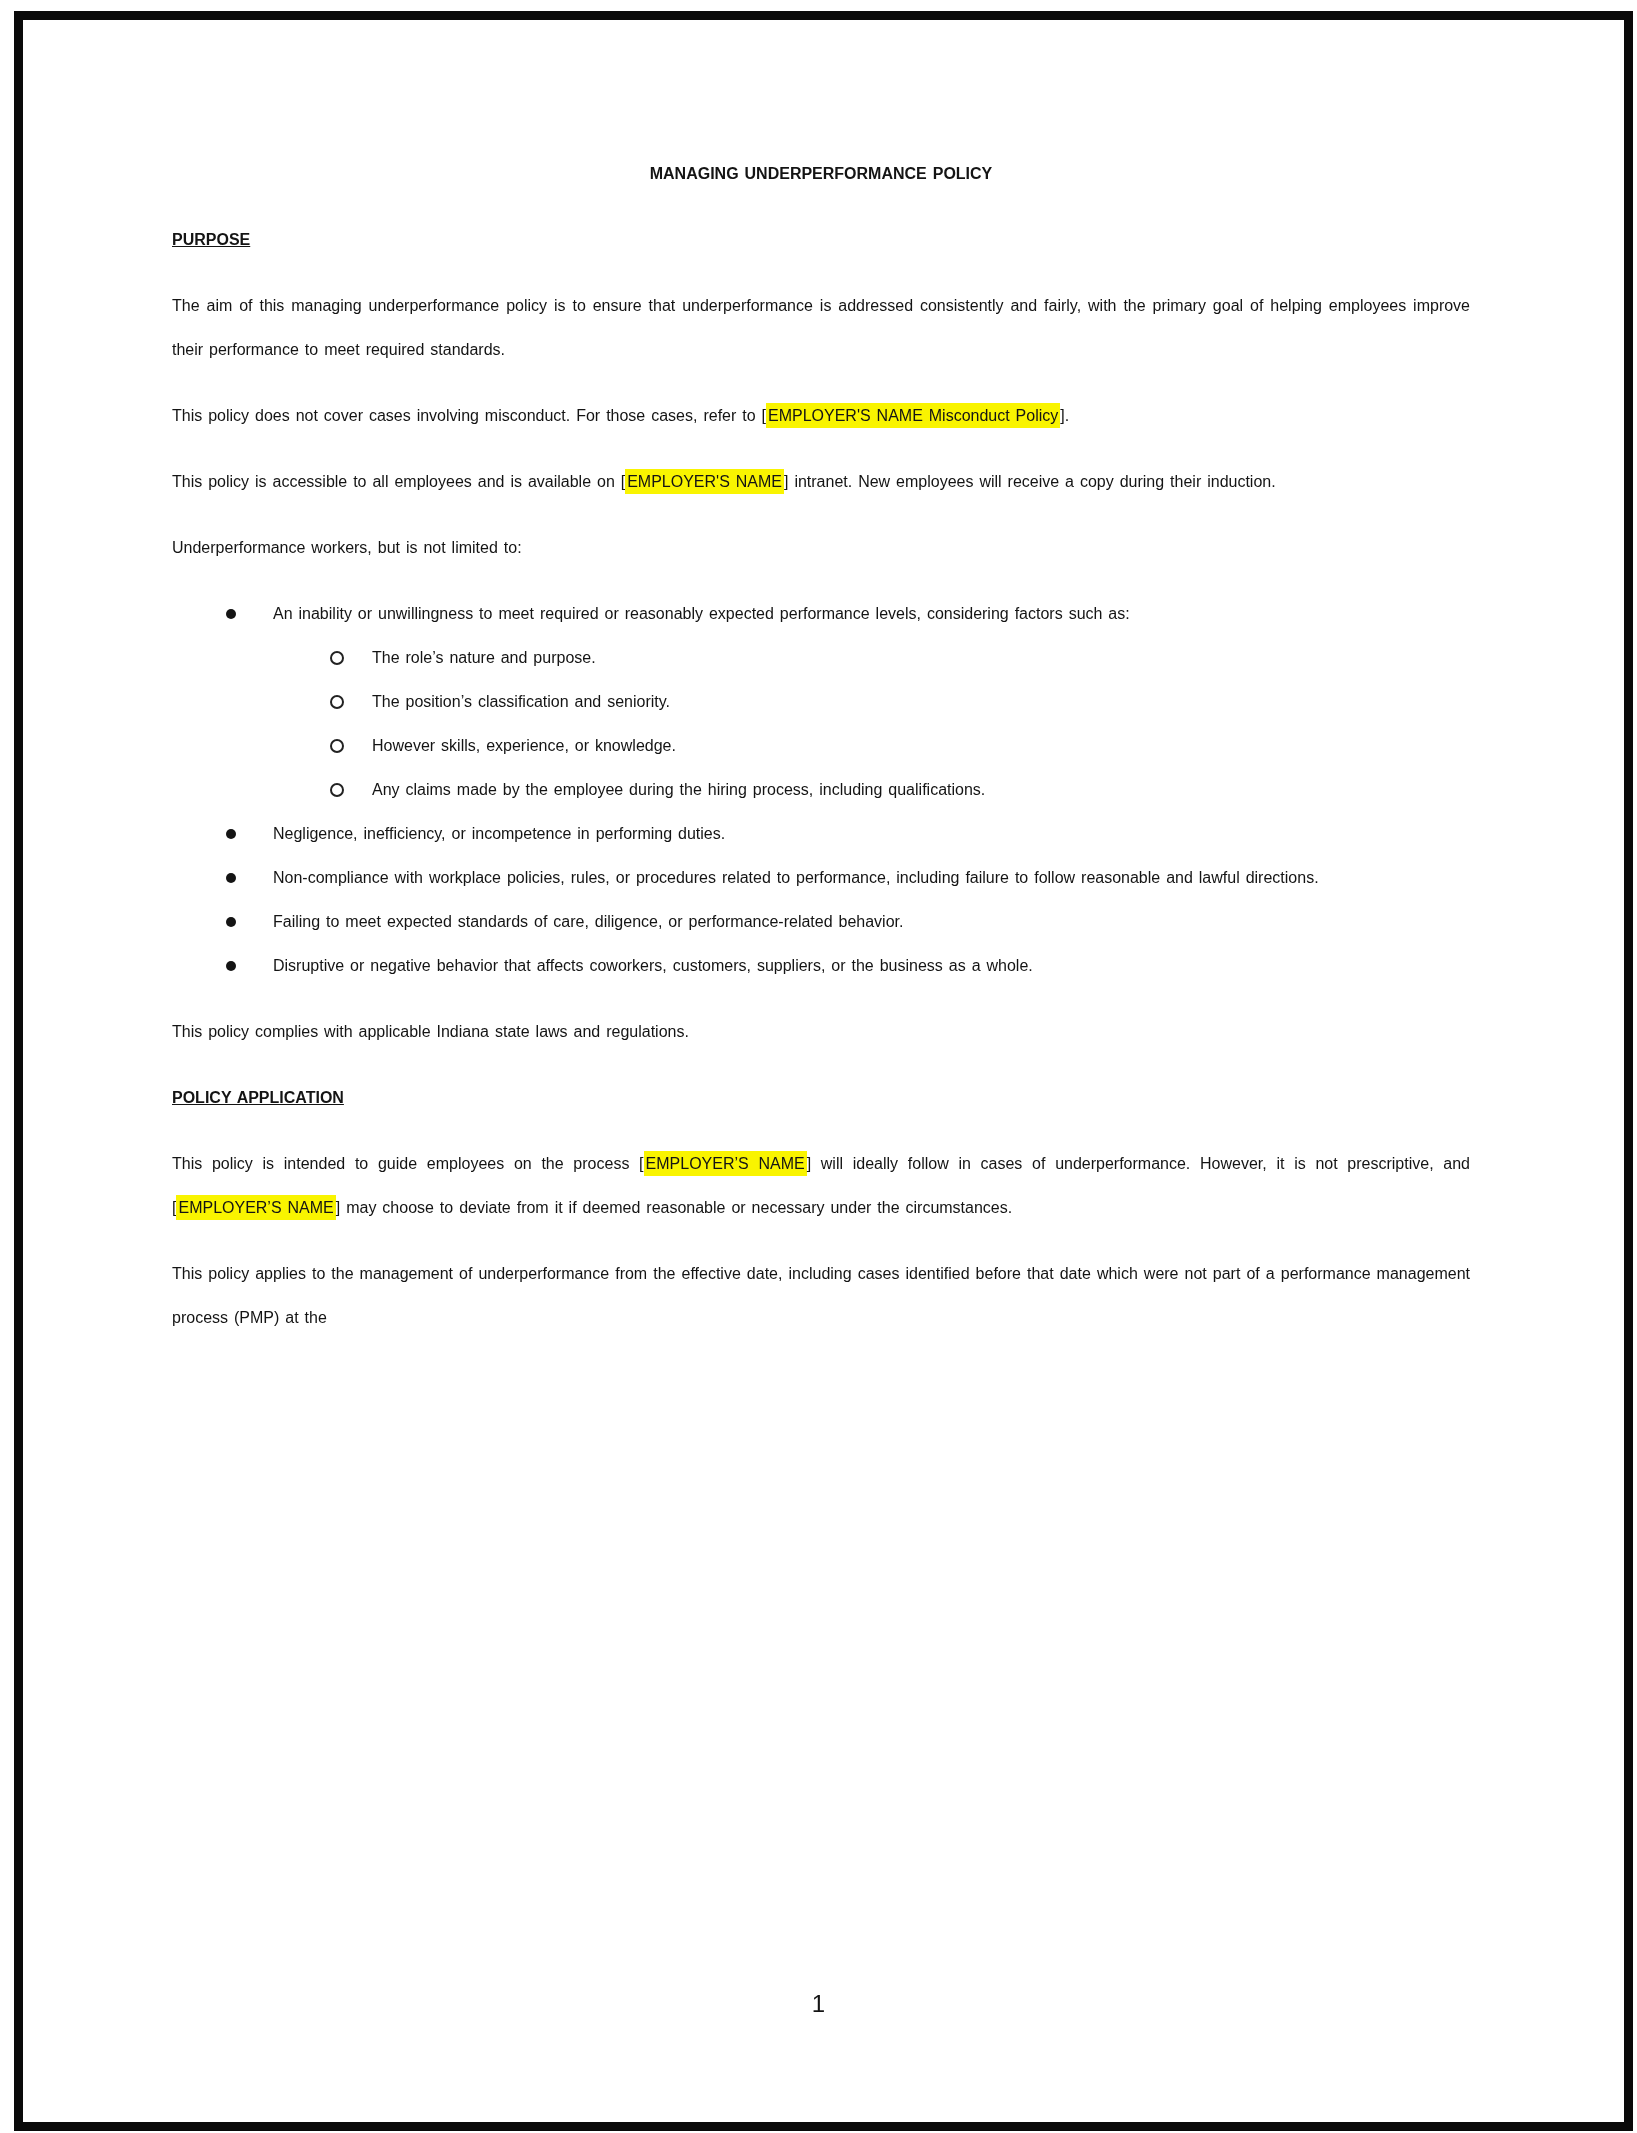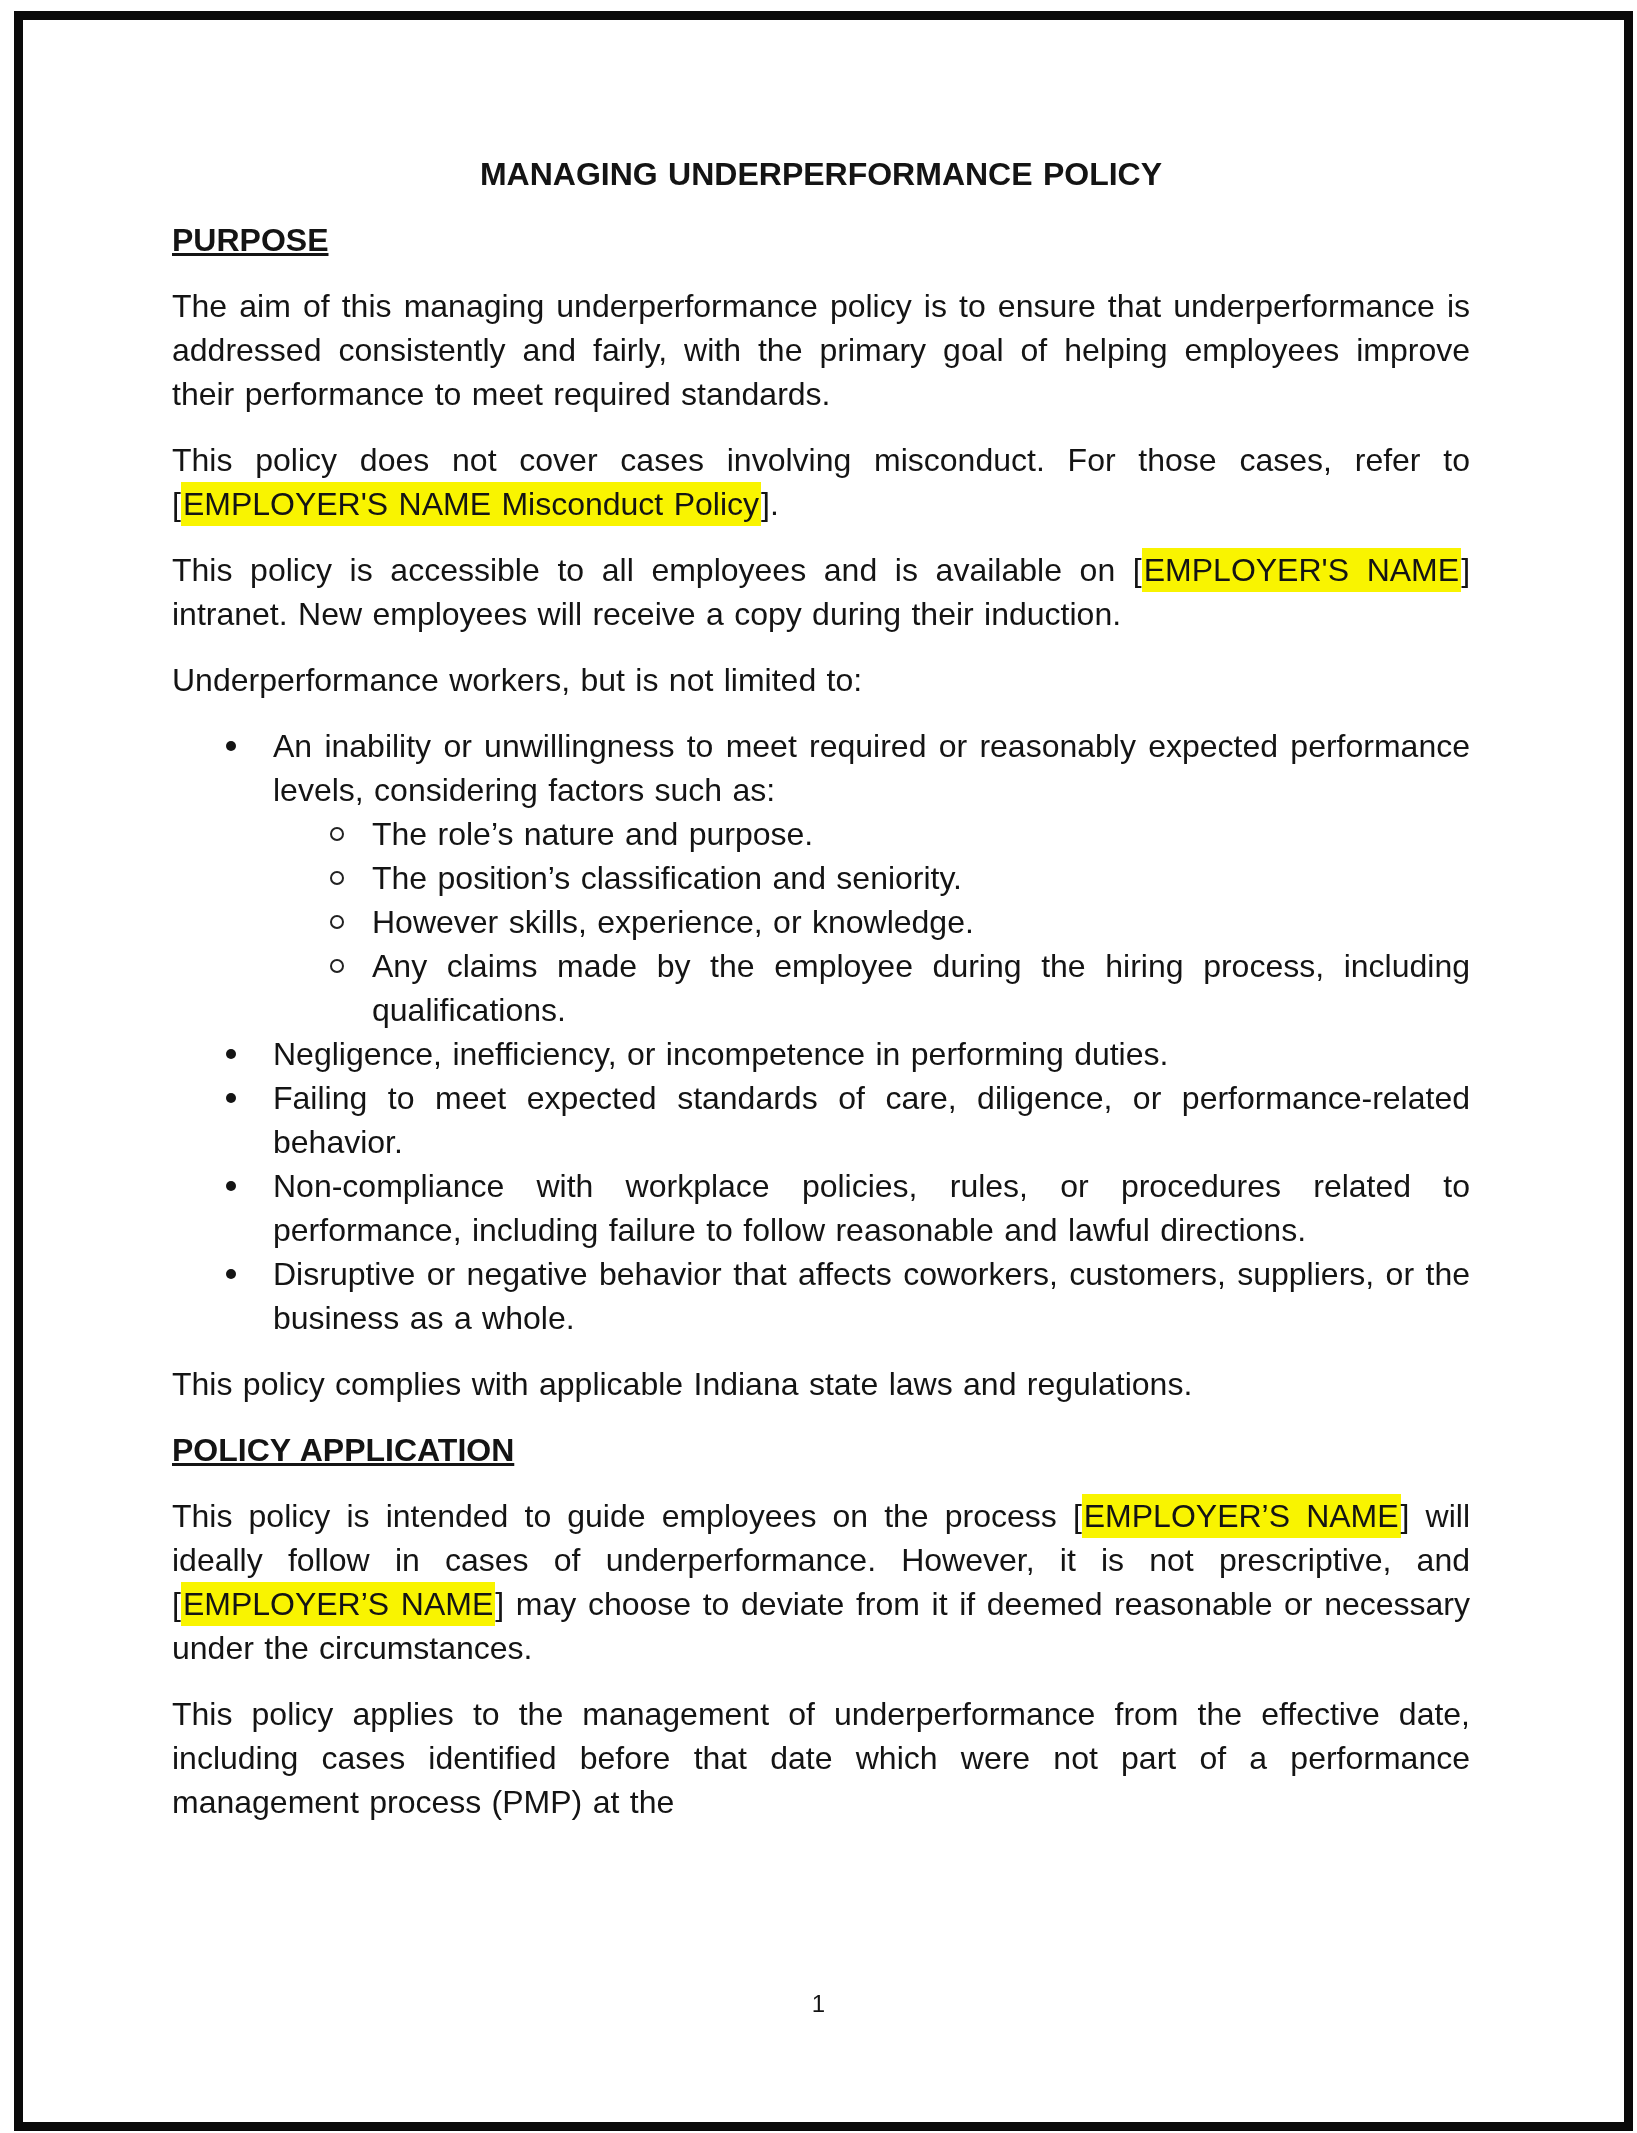--- a/index.html
+++ b/index.html
@@ -17,21 +17,21 @@
     top:11px; left:14px; right:4px; bottom:2px;
     border:9px solid #0a0a0a;
     pointer-events:none;
   }
   .content {
     position:absolute;
     left:172px; right:167px; top:152px;
   }
   .content p, .li {
     margin:0 0 22px 0;
-    font-size:32px;
+    font-size:16px;
     line-height:44px;
     text-align:justify;
     word-spacing:1.5px;
   }
   p.title {
     text-align:center;
     font-weight:bold;
     margin-bottom:22px;
   }
   p.heading {
@@ -85,22 +85,22 @@
       <p class="para"><span class="">This policy does not cover cases involving misconduct. For those cases, refer to [</span><span class="hl">EMPLOYER'S NAME Misconduct Policy</span><span class="">].</span></p>
       <p class="para"><span class="">This policy is accessible to all employees and is available on [</span><span class="hl">EMPLOYER'S NAME</span><span class="">] intranet. New employees will receive a copy during their induction.</span></p>
       <p class="para"><span class="">Underperformance workers, but is not limited to:</span></p>
       <div class="list">
         <div class="li l1"><span class="marker"></span><span><span class="">An inability or unwillingness to meet required or reasonably expected performance levels, considering factors such as:</span></span></div>
         <div class="li l2"><span class="marker"></span><span><span class="">The role’s nature and purpose.</span></span></div>
         <div class="li l2"><span class="marker"></span><span><span class="">The position’s classification and seniority.</span></span></div>
         <div class="li l2"><span class="marker"></span><span><span class="">However skills, experience, or knowledge.</span></span></div>
         <div class="li l2"><span class="marker"></span><span><span class="">Any claims made by the employee during the hiring process, including qualifications.</span></span></div>
         <div class="li l1"><span class="marker"></span><span><span class="">Negligence, inefficiency, or incompetence in performing duties.</span></span></div>
+        <div class="li l1"><span class="marker"></span><span><span class="">Non-compliance with workplace policies, rules, or procedures related to performance, including failure to follow reasonable and lawful directions.</span></span></div>
         <div class="li l1"><span class="marker"></span><span><span class="">Failing to meet expected standards of care, diligence, or performance-related behavior.</span></span></div>
-        <div class="li l1"><span class="marker"></span><span><span class="">Non-compliance with workplace policies, rules, or procedures related to performance, including failure to follow reasonable and lawful directions.</span></span></div>
         <div class="li l1"><span class="marker"></span><span><span class="">Disruptive or negative behavior that affects coworkers, customers, suppliers, or the business as a whole.</span></span></div>
       </div>
       <p class="para"><span class="">This policy complies with applicable Indiana state laws and regulations.</span></p>
       <p class="heading">POLICY APPLICATION</p>
       <p class="para"><span class="">This policy is intended to guide employees on the process [</span><span class="hl">EMPLOYER’S NAME</span><span class="">] will ideally follow in cases of underperformance. However, it is not prescriptive, and [</span><span class="hl">EMPLOYER’S NAME</span><span class="">] may choose to deviate from it if deemed reasonable or necessary under the circumstances.</span></p>
       <p class="para"><span class="">This policy applies to the management of underperformance from the effective date, including cases identified before that date which were not part of a performance management process (PMP) at the</span></p>
     </div>
   <div class="pagenum">1</div>
 </div>
 

